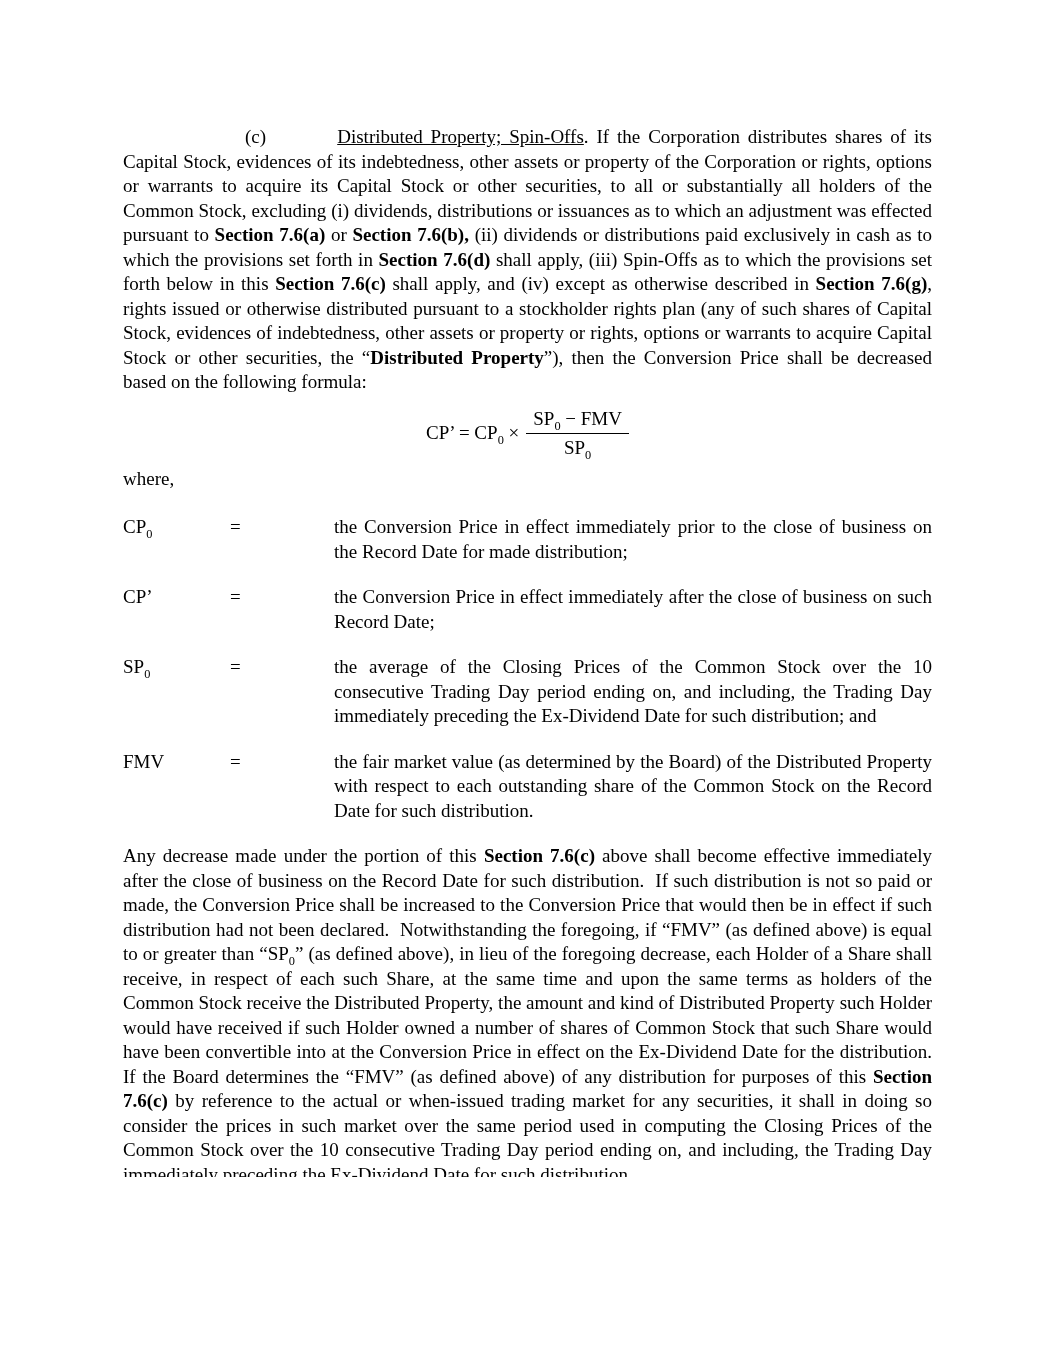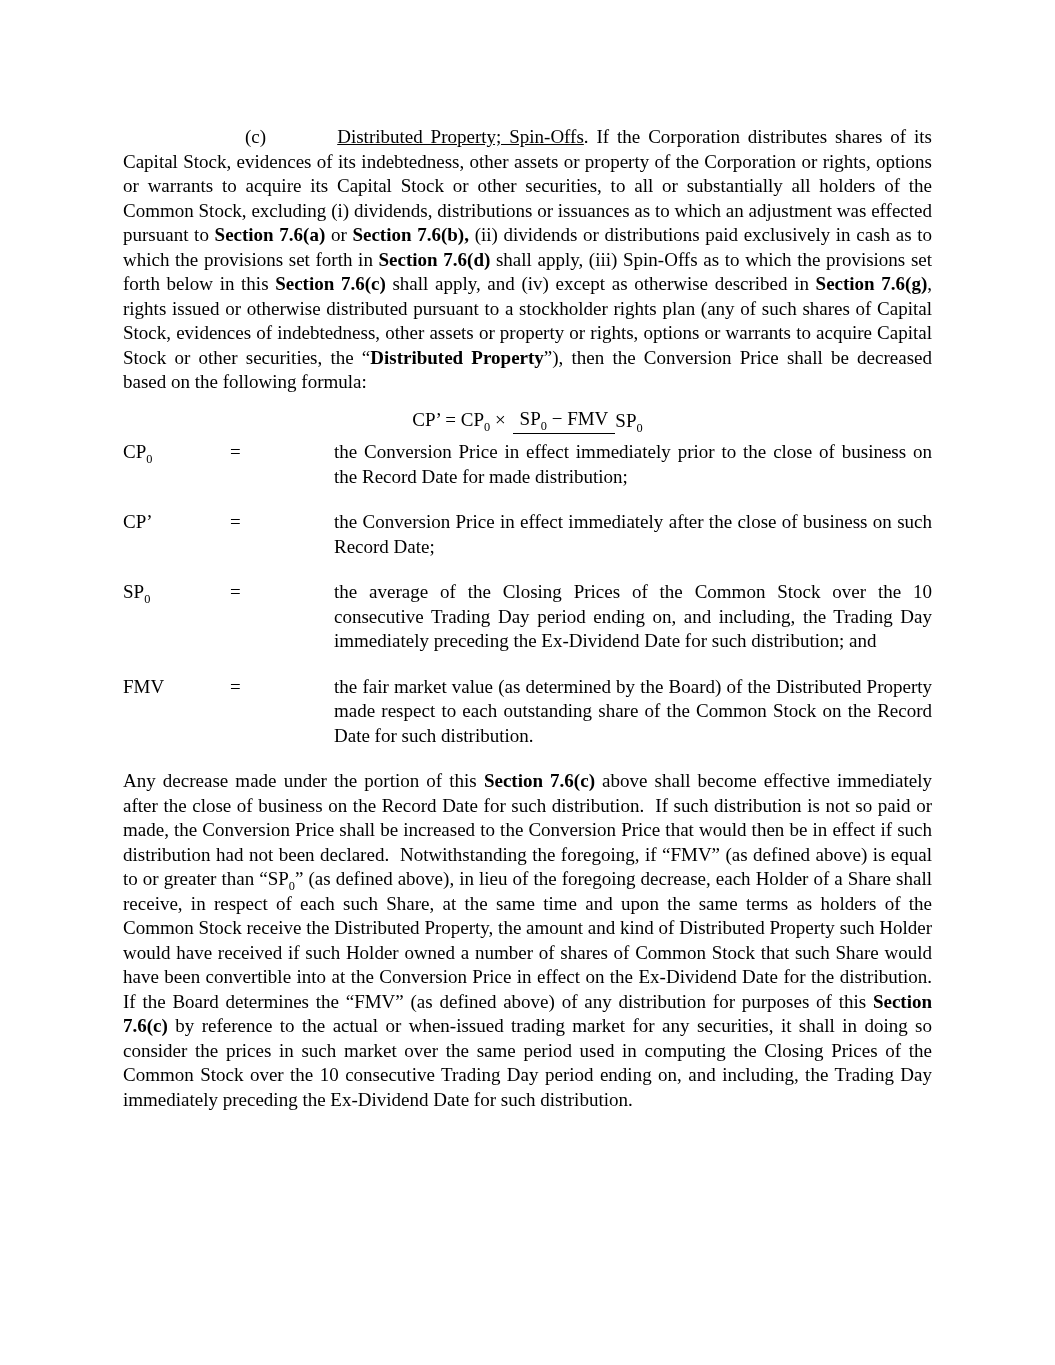--- a/index.html
+++ b/index.html
@@ -40,21 +40,21 @@
     display: flex;
     justify-content: center;
     align-items: center;
   }
   .formula {
     display: inline-flex;
     align-items: center;
   }
   .frac {
     display: inline-flex;
-    flex-direction: row;
+    flex-direction: column;
     text-align: center;
     margin-left: 7px;
   }
   .frac .num {
     border-bottom: 1.6px solid #000;
     padding: 0 7px 2px 7px;
   }
   .frac .den {
     padding-top: 2px;
   }
@@ -92,20 +92,21 @@
   <div class="formula-wrap">
     <span class="formula">
       <span><span>CP’ = CP</span><sub>0</sub><span> × </span></span>
       <span class="frac">
         <span class="num"><span>SP</span><sub>0</sub><span> − FMV</span></span>
         <span class="den"><span>SP</span><sub>0</sub></span>
       </span>
     </span>
   </div>
 
+  <p class="where">where,</p>
 
   <div class="defs" id="defs">
   <div class="def-row">
     <span class="def-term"><span>CP</span><sub>0</sub></span>
     <span class="def-eq">=</span>
     <span class="def-text">the Conversion Price in effect immediately prior to the close of business on the Record Date for made distribution;</span>
   </div>
 
   <div class="def-row">
     <span class="def-term"><span>CP’</span></span>
@@ -115,21 +116,21 @@
 
   <div class="def-row">
     <span class="def-term"><span>SP</span><sub>0</sub></span>
     <span class="def-eq">=</span>
     <span class="def-text">the average of the Closing Prices of the Common Stock over the 10 consecutive Trading Day period ending on, and including, the Trading Day immediately preceding the Ex-Dividend Date for such distribution; and</span>
   </div>
 
   <div class="def-row">
     <span class="def-term"><span>FMV</span></span>
     <span class="def-eq">=</span>
-    <span class="def-text">the fair market value (as determined by the Board) of the Distributed Property made respect to each outstanding share of the Common Stock on the Record Date for such distribution.</span>
+    <span class="def-text">the fair market value (as determined by the Board) of the Distributed Property with respect to each outstanding share of the Common Stock on the Record Date for such distribution.</span>
   </div>
 </div>
 
   <p class="para closing"><span>Any decrease made under the portion of this </span><span class="bold">Section 7.6(c)</span><span> above shall become effective immediately after the close of business on the Record Date for such distribution.  If such distribution is not so paid or made, the Conversion Price shall be increased to the Conversion Price that would then be in effect if such distribution had not been declared.  Notwithstanding the foregoing, if “FMV” (as defined above) is equal to or greater than “SP</span><sub>0</sub><span>” (as defined above), in lieu of the foregoing decrease, each Holder of a Share shall receive, in respect of each such Share, at the same time and upon the same terms as holders of the Common Stock receive the Distributed Property, the amount and kind of Distributed Property such Holder would have received if such Holder owned a number of shares of Common Stock that such Share would have been convertible into at the Conversion Price in effect on the Ex-Dividend Date for the distribution.  If the Board determines the “FMV” (as defined above) of any distribution for purposes of this </span><span class="bold">Section 7.6(c)</span><span> by reference to the actual or when-issued trading market for any securities, it shall in doing so consider the prices in such market over the same period used in computing the Closing Prices of the Common Stock over the 10 consecutive Trading Day period ending on, and including, the Trading Day immediately preceding the Ex-Dividend Date for such distribution.</span></p>
 
   <div class="pagenum">26</div>
 
 </div>
 
 </body></html>

